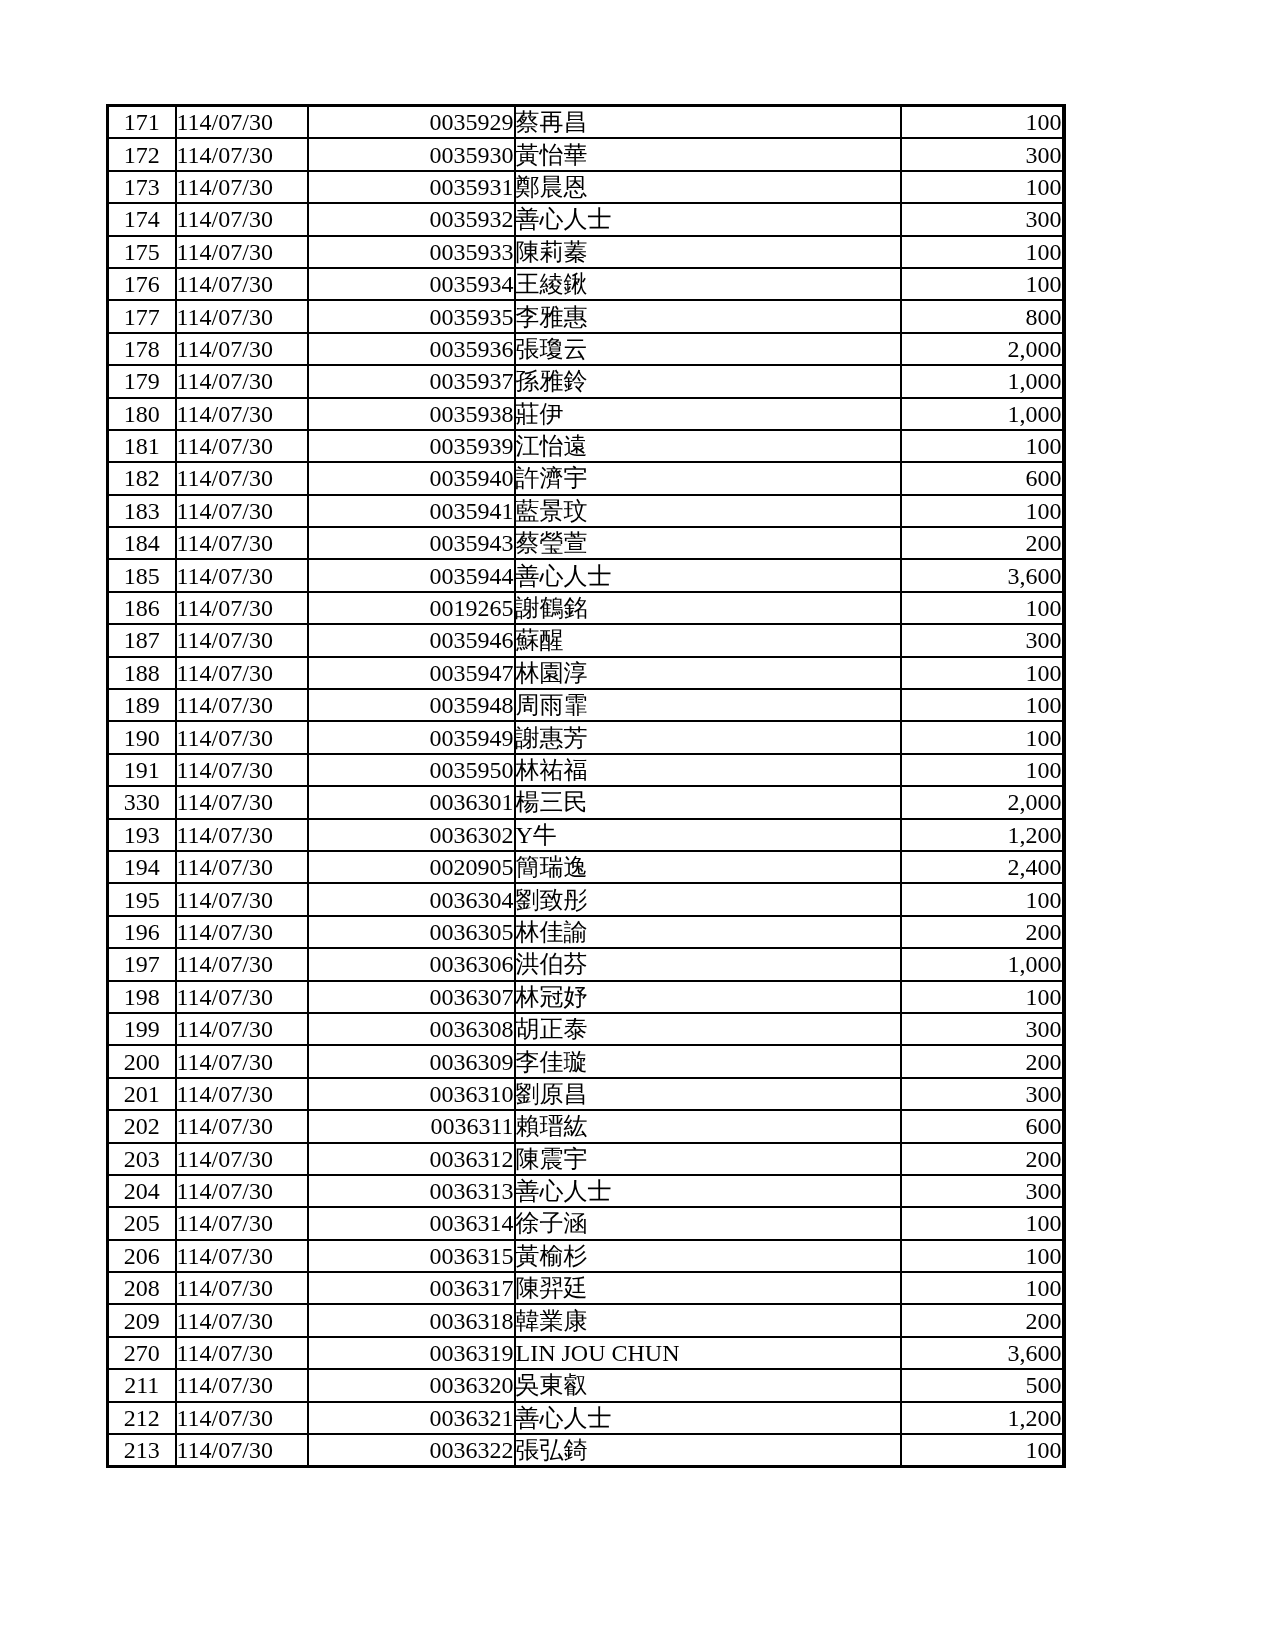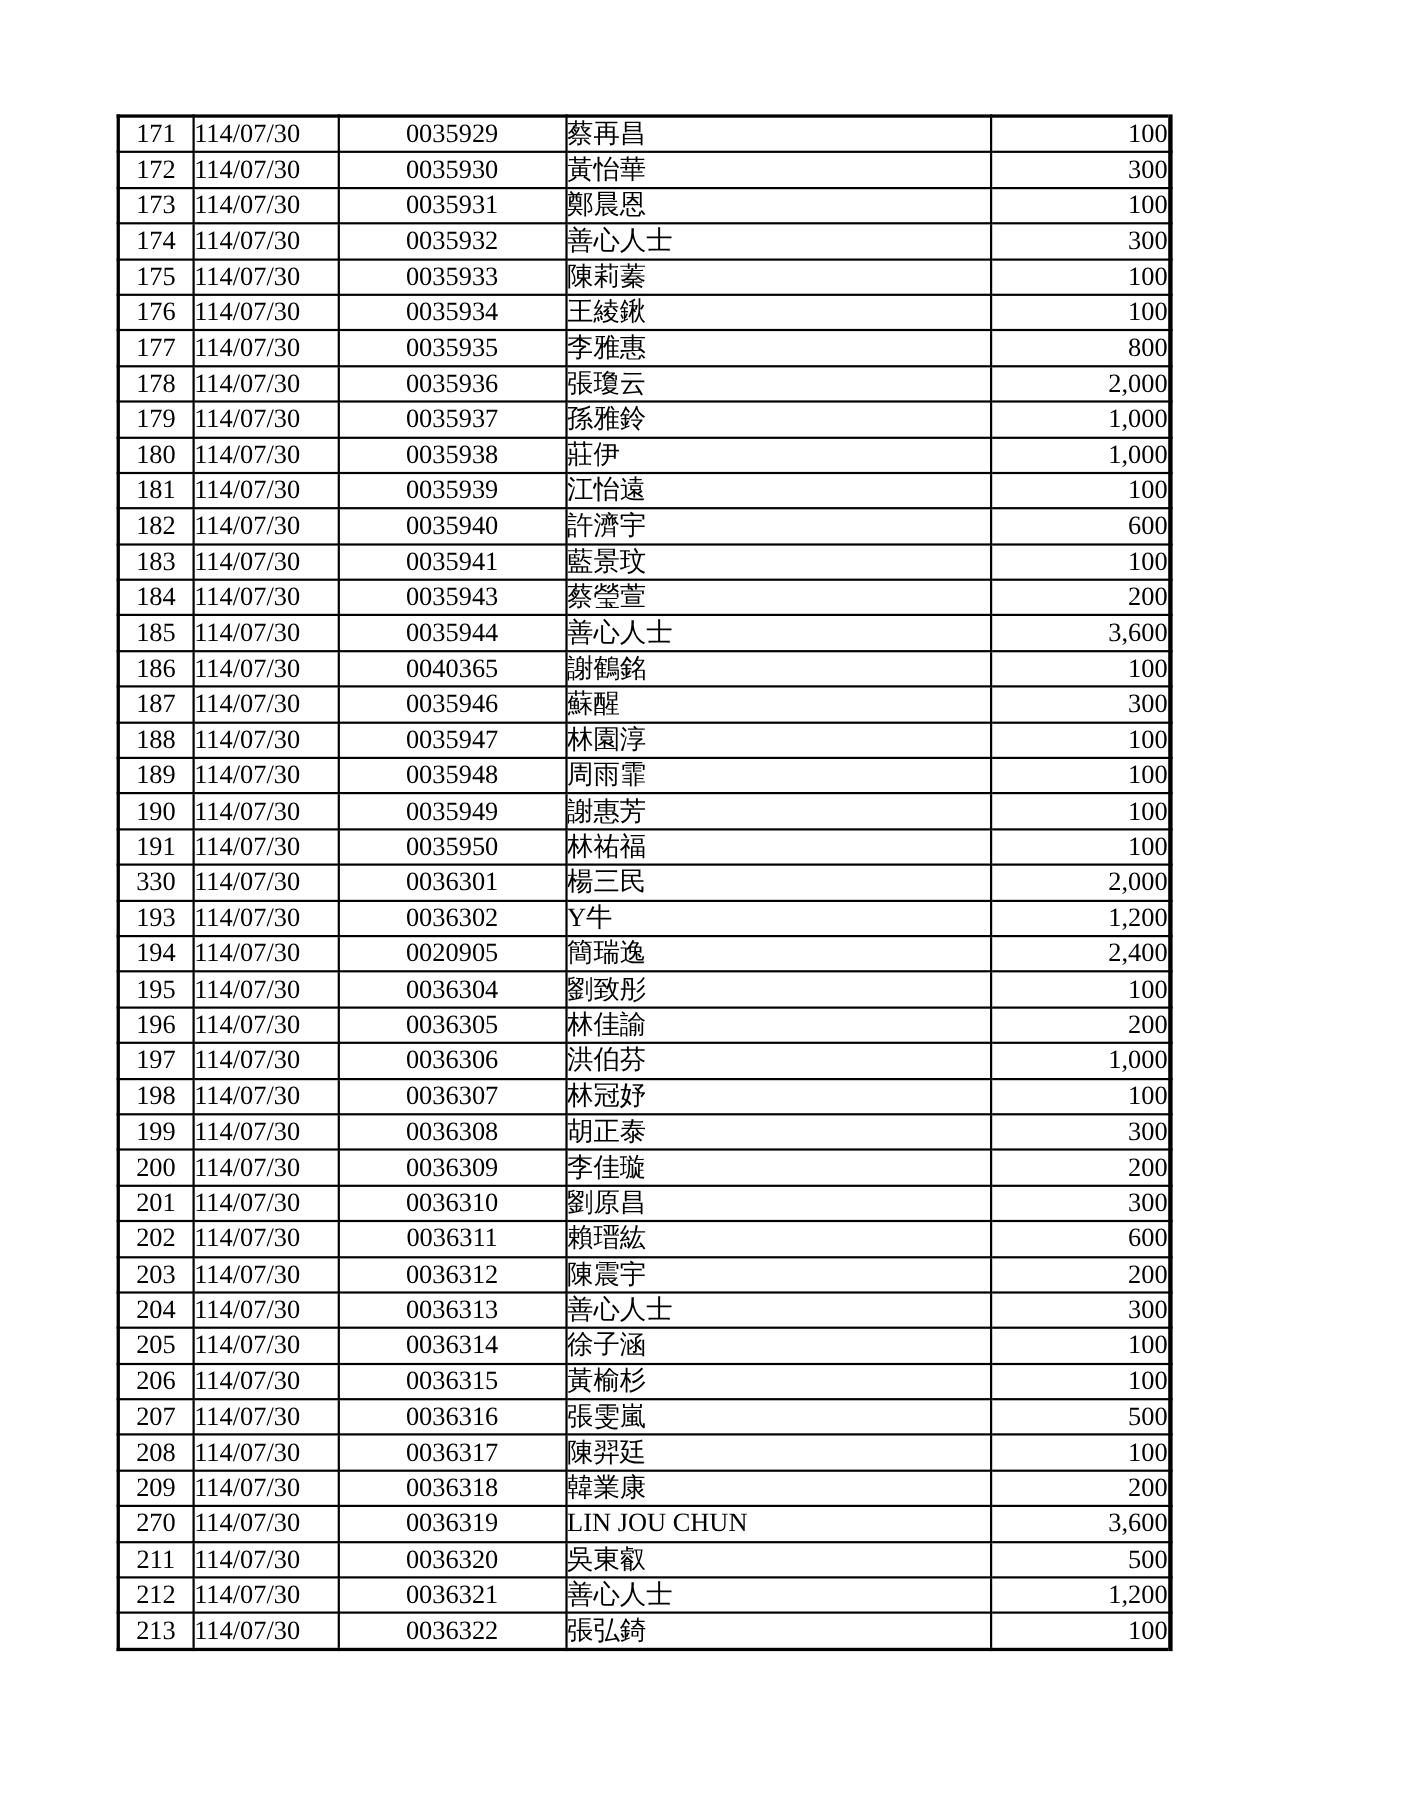--- a/index.html
+++ b/index.html
@@ -33,21 +33,21 @@
     padding: 0;
     font-size: 24px;
     line-height: 30px;
     vertical-align: middle;
     white-space: nowrap;
     overflow: hidden;
     color: #000000;
   }
   td.col-no      { text-align: center; }
   td.col-date    { text-align: left;  padding-left: 5px; }
-  td.col-receipt { text-align: center;  padding-left: 7px; }
+  td.col-receipt { text-align: right;  padding-left: 7px; }
   td.col-donor   { text-align: left;  padding-left: 5px; margin-left: 12px; }
   td.col-amount  { text-align: right; padding-right: 5px; }
 </style>
 </head>
 <body>
 
 <div class="page">
   <table class="donation-table">
     <colgroup>
       <col style="width:68px">
@@ -173,21 +173,21 @@
       <td class="col-no">185</td>
       <td class="col-date">114/07/30</td>
       <td class="col-receipt">0035944</td>
       <td class="col-donor">善心人士</td>
       <td class="col-amount">3,600</td>
     </tr>
 
     <tr>
       <td class="col-no">186</td>
       <td class="col-date">114/07/30</td>
-      <td class="col-receipt">0040365</td>
+      <td class="col-receipt">0019265</td>
       <td class="col-donor">謝鶴銘</td>
       <td class="col-amount">100</td>
     </tr>
 
     <tr>
       <td class="col-no">187</td>
       <td class="col-date">114/07/30</td>
       <td class="col-receipt">0035946</td>
       <td class="col-donor">蘇醒</td>
       <td class="col-amount">300</td>
@@ -338,27 +338,20 @@
     </tr>
 
     <tr>
       <td class="col-no">206</td>
       <td class="col-date">114/07/30</td>
       <td class="col-receipt">0036315</td>
       <td class="col-donor">黃榆杉</td>
       <td class="col-amount">100</td>
     </tr>
 
-    <tr>
-      <td class="col-no">207</td>
-      <td class="col-date">114/07/30</td>
-      <td class="col-receipt">0036316</td>
-      <td class="col-donor">張雯嵐</td>
-      <td class="col-amount">500</td>
-    </tr>
 
     <tr>
       <td class="col-no">208</td>
       <td class="col-date">114/07/30</td>
       <td class="col-receipt">0036317</td>
       <td class="col-donor">陳羿廷</td>
       <td class="col-amount">100</td>
     </tr>
 
     <tr>

